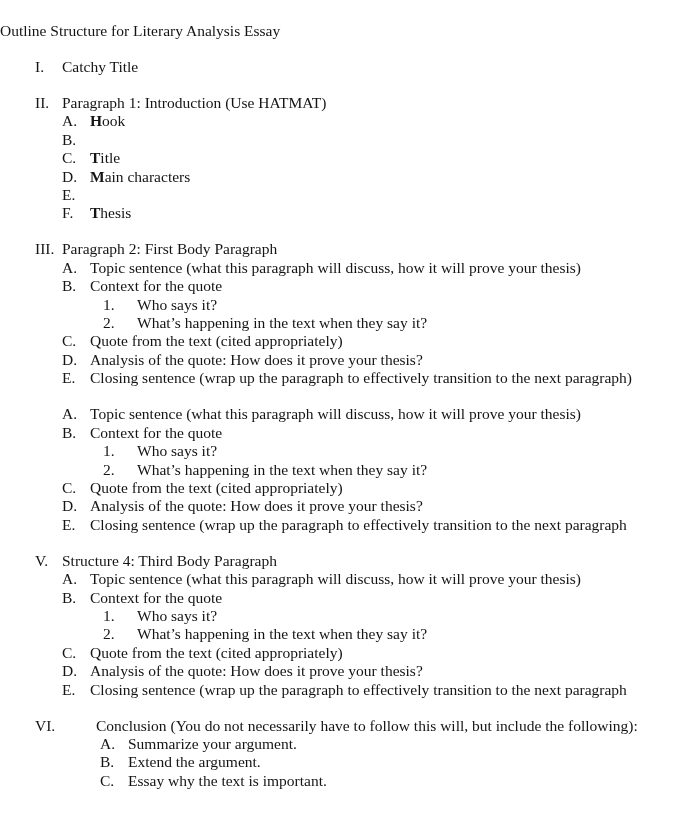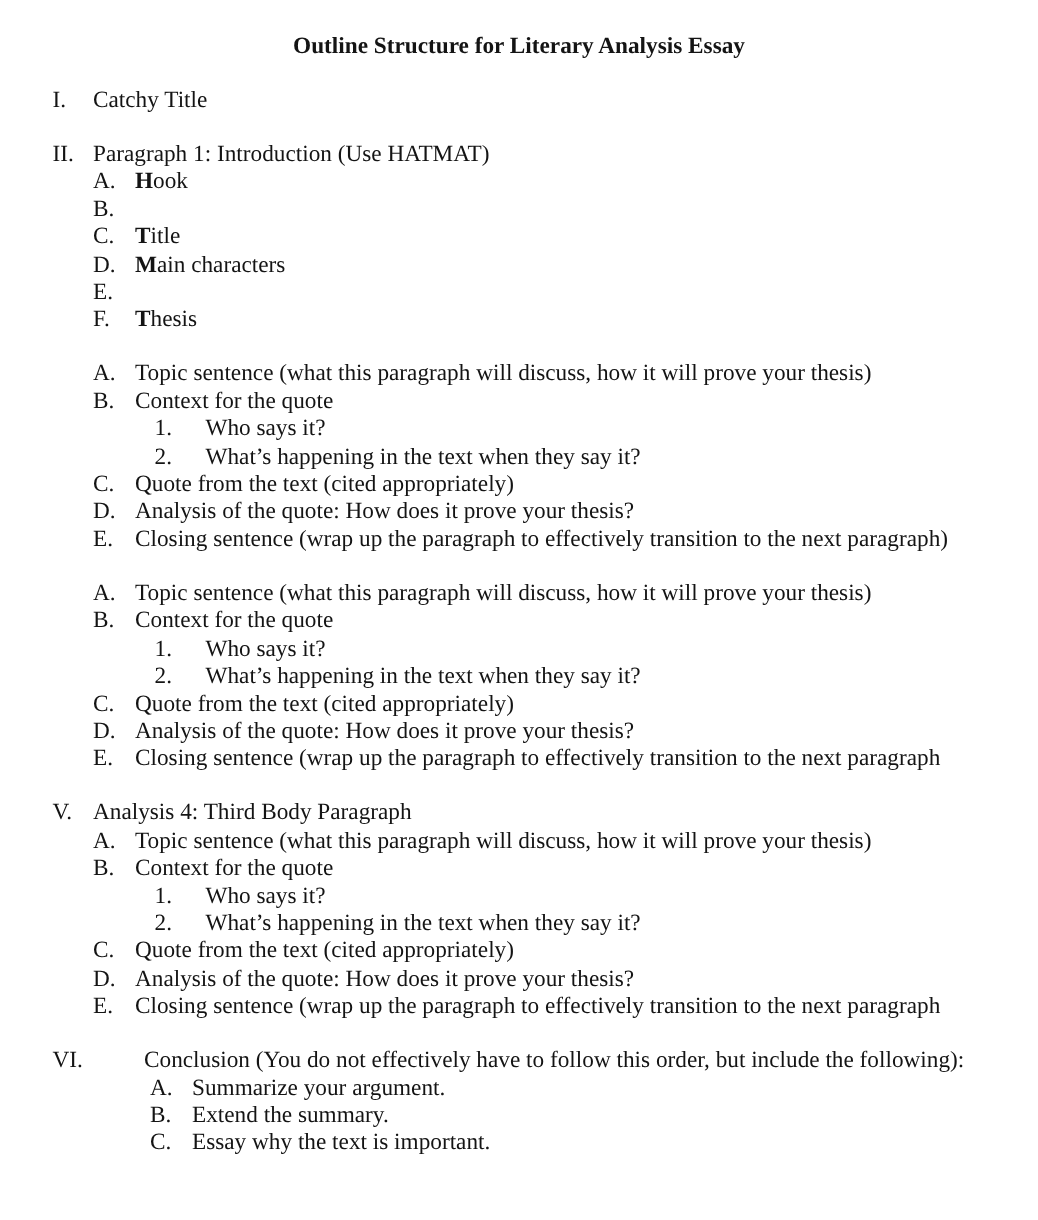--- a/index.html
+++ b/index.html
@@ -16,24 +16,23 @@
     line-height: 18.4px;
     color: #141414;
   }
   main {
     width: 692px;
     height: 813px;
   }
   h1 {
     margin: 0;
     padding-top: 22px;
-    text-align: center;
     font-size: 15.5px;
     line-height: 18.4px;
-    font-weight: bold;
+    font-weight: normal;
   }
   .section {
     margin-top: 17.6px;
   }
   .row {
     display: flex;
     align-items: baseline;
   }
   .numeral {
     flex: none;
@@ -103,20 +102,24 @@
     <span class="label">E.</span>
   </div>
 
   <div class="row item">
     <span class="label">F.</span>
     <span class="item-text"><b>T</b>hesis</span>
   </div>
 </section>
 
   <section class="section">
+    <div class="row heading-row">
+      <span class="numeral">III.</span>
+      <span class="heading-text">Paragraph 2: First Body Paragraph</span>
+    </div>
 
   <div class="row item">
     <span class="label">A.</span>
     <span class="item-text">Topic sentence (what this paragraph will discuss, how it will prove your thesis)</span>
   </div>
 
   <div class="row item">
     <span class="label">B.</span>
     <span class="item-text">Context for the quote</span>
   </div>
@@ -181,21 +184,21 @@
 
   <div class="row item">
     <span class="label">E.</span>
     <span class="item-text">Closing sentence (wrap up the paragraph to effectively transition to the next paragraph</span>
   </div>
 </section>
 
   <section class="section">
     <div class="row heading-row">
       <span class="numeral">V.</span>
-      <span class="heading-text">Analysis 4: Third Body Paragraph</span>
+      <span class="heading-text">Structure 4: Third Body Paragraph</span>
     </div>
 
   <div class="row item">
     <span class="label">A.</span>
     <span class="item-text">Topic sentence (what this paragraph will discuss, how it will prove your thesis)</span>
   </div>
 
   <div class="row item">
     <span class="label">B.</span>
     <span class="item-text">Context for the quote</span>
@@ -223,31 +226,31 @@
 
   <div class="row item">
     <span class="label">E.</span>
     <span class="item-text">Closing sentence (wrap up the paragraph to effectively transition to the next paragraph</span>
   </div>
 </section>
 
   <section class="section wide">
     <div class="row heading-row">
       <span class="numeral">VI.</span>
-      <span class="heading-text">Conclusion (You do not effectively have to follow this order, but include the following):</span>
+      <span class="heading-text">Conclusion (You do not necessarily have to follow this will, but include the following):</span>
     </div>
 
   <div class="row item">
     <span class="label">A.</span>
     <span class="item-text">Summarize your argument.</span>
   </div>
 
   <div class="row item">
     <span class="label">B.</span>
-    <span class="item-text">Extend the summary.</span>
+    <span class="item-text">Extend the argument.</span>
   </div>
 
   <div class="row item">
     <span class="label">C.</span>
     <span class="item-text">Essay why the text is important.</span>
   </div>
 </section>
 </div>
 </main>
 

